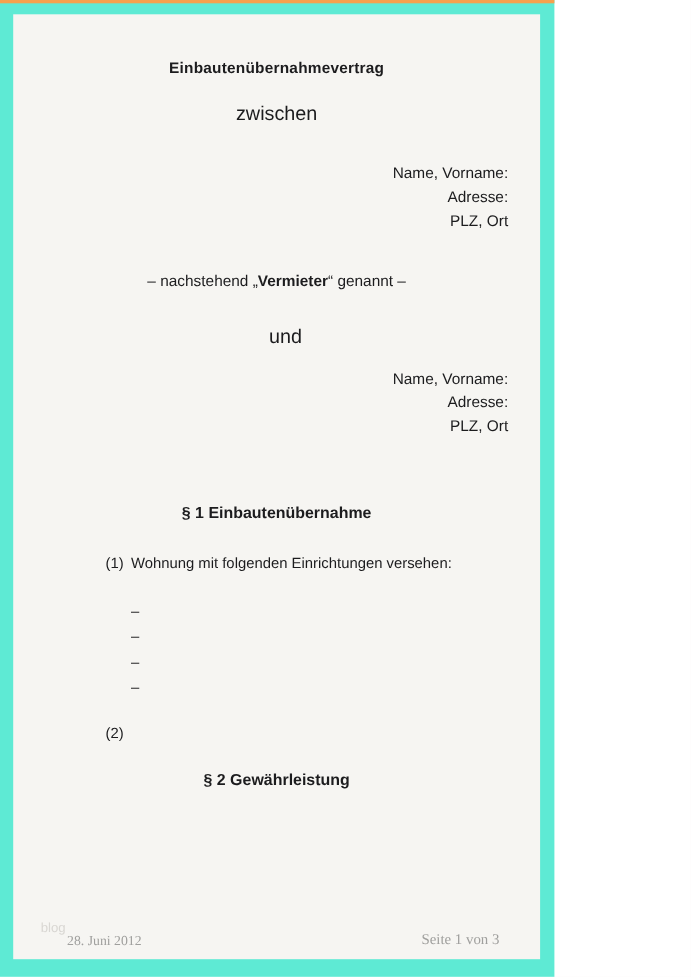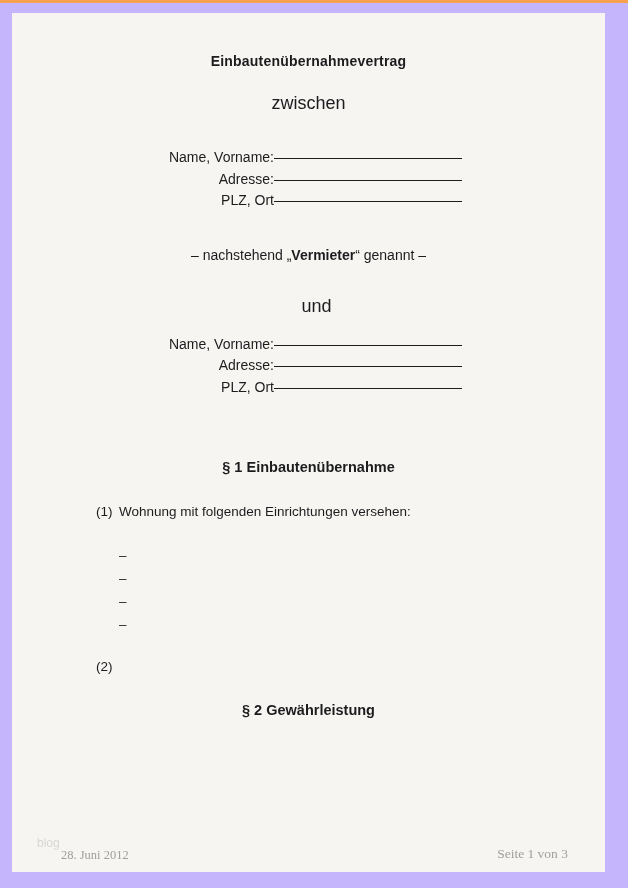--- a/index.html
+++ b/index.html
@@ -1,24 +1,24 @@
 <!DOCTYPE html>
 <html><head>
 <meta charset="utf-8">
 <style>
   * { margin: 0; padding: 0; box-sizing: border-box; }
   html, body { width: 628px; height: 888px; }
   body { font-family: "Liberation Sans", sans-serif; }
 
   .frame {
     position: relative;
-    width: 628px;
+    width: 504px;
     height: 888px;
-    background: #c4b5fd;
-    padding: 13px 23px 16px 12px;
+    background: #5eead4;
+    padding: 13px 13px 16px 12px;
   }
   .frame::before {
     content: "";
     position: absolute;
     top: 0; left: 0; right: 0;
     height: 3px;
     background: #f5a14d;
   }
 
   .page {
@@ -49,21 +49,23 @@
   .and-label { margin-top: 31px; margin-left: 16px; }
 
   .form-block {
     margin-left: 84px;
     width: 366px;
   }
   .form-block.first { margin-top: 34px; }
   .form-block.second { margin-top: 18px; }
   .form-row {
     display: flex;
+    align-items: flex-end;
     height: 21.5px;
+    flex-direction: column;
   }
   .form-label {
     flex: 1;
     text-align: right;
     font-size: 14px;
     line-height: 21.5px;
     white-space: nowrap;
   }
   .fill-line {
     flex: 0 0 188px;

